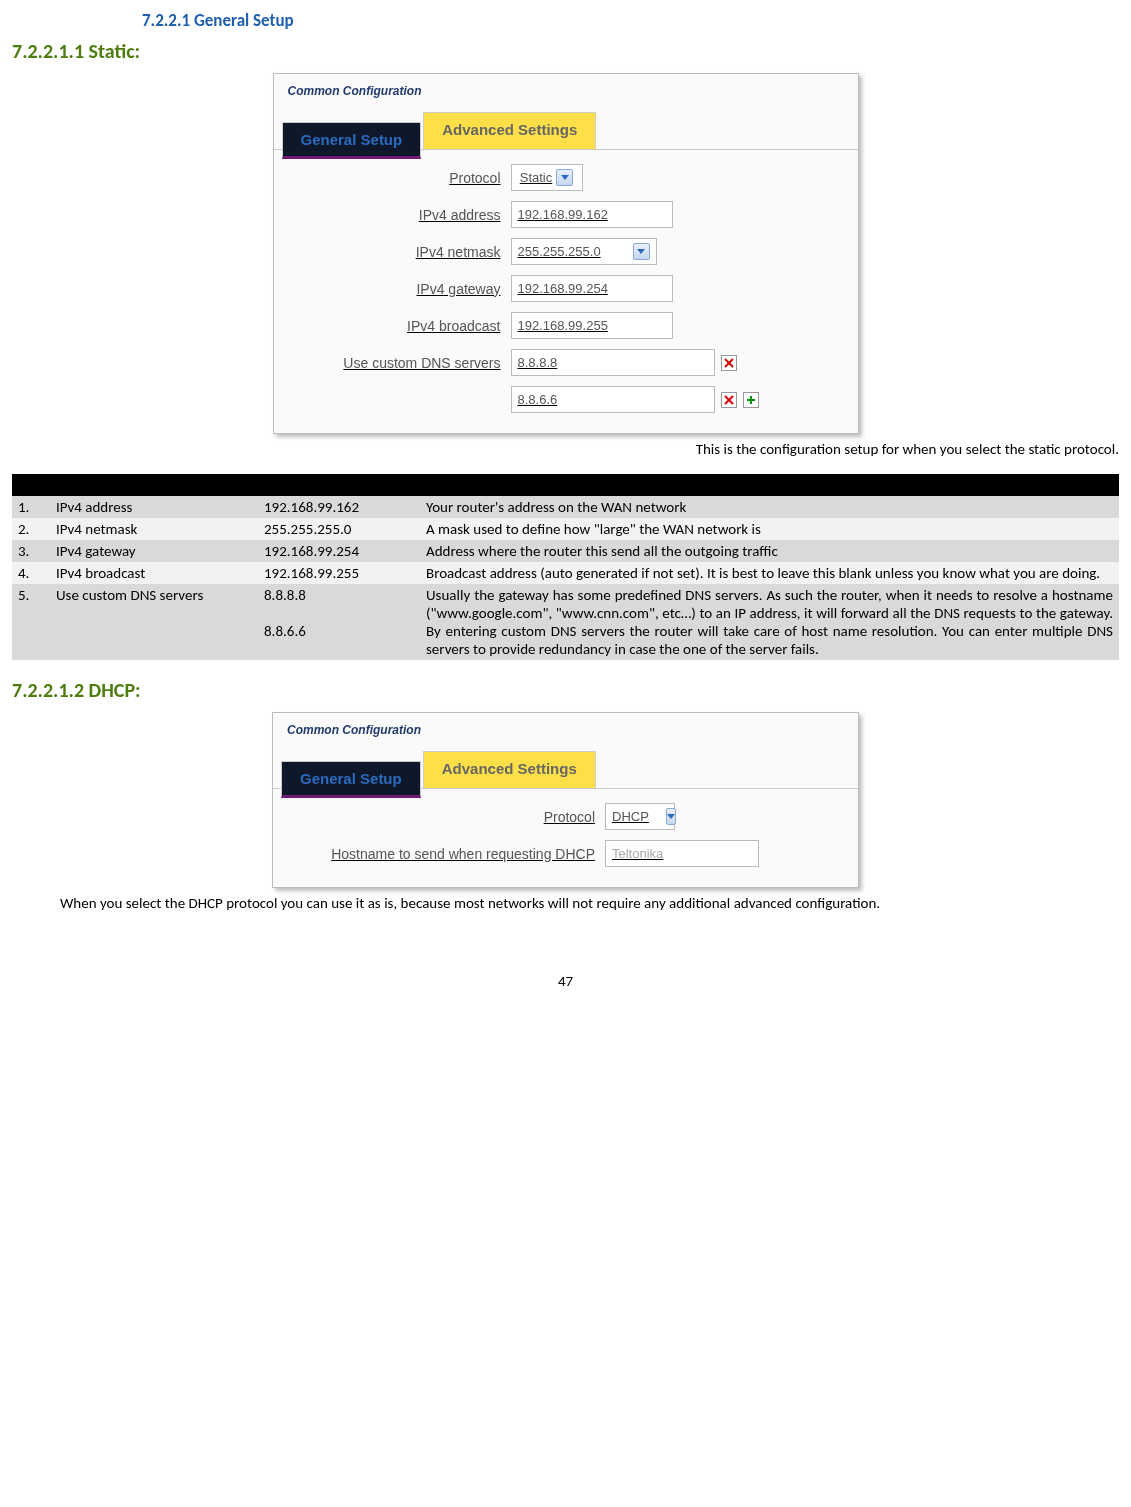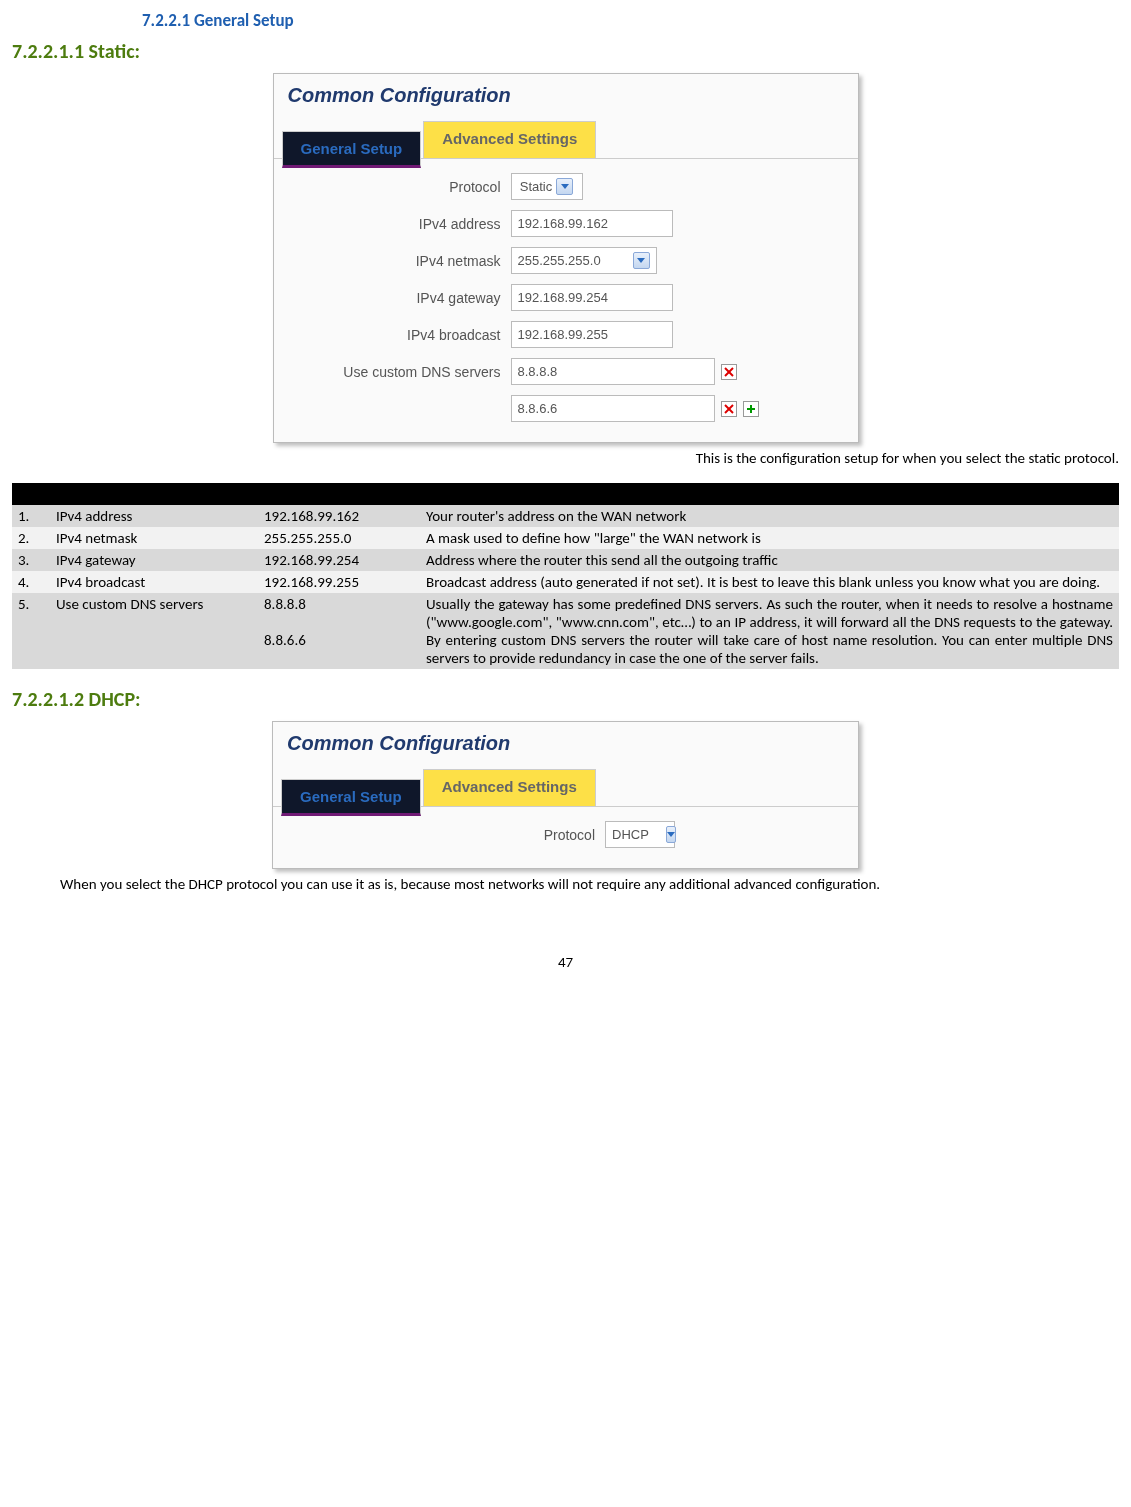--- a/index.html
+++ b/index.html
@@ -28,21 +28,21 @@
       box-shadow: 3px 3px 4px rgba(0,0,0,0.25);
       background: #fafafa;
       margin: 0 auto 6px auto;
     }
     .panel-static { width: 584px; }
     .panel-dhcp { width: 585px; }
     .panel-title {
       font-weight: bold;
       font-style: italic;
       color: #203A6E;
-      font-size: 20px;
+      font-size: 12px;
       padding: 10px 14px 14px 14px;
       font-family: Arial, sans-serif;
     }
     .tabs {
       display: flex;
       border-bottom: 1px solid #ccc;
       padding-left: 8px;
     }
     .tab {
       padding: 8px 18px;
@@ -56,21 +56,21 @@
       cursor: pointer;
     }
     .tab.active {
       color: #2A6BBF;
       background: #0f172a;
       border-bottom: 3px solid #701a75;
       position: relative;
       top: 10px;
     }
     .tab.inactive { color: #666; }
-    .form-area { padding: 14px 7px 10px 12px; }
+    .form-area { padding: 14px 7px 10px 12px; text-decoration: underline; }
     .form-row {
       display: flex;
       align-items: center;
       margin-bottom: 10px;
       font-family: Arial, sans-serif;
       color: #555;
     }
     .form-label {
       width: 215px;
       text-align: right;
@@ -285,18 +285,22 @@
       <div class="form-label-wide">Protocol</div>
       <div class="input-box select-dhcp">
         <span>DHCP</span>
         <span class="dropdown-arrow">
             <svg width="8" height="5">
               <polygon points="0,0 8,0 4,5" fill="#2A6BBF"></polygon>
             </svg>
           </span>
       </div>
     </div>
+    <div class="form-row">
+      <div class="form-label-wide">Hostname to send when requesting DHCP</div>
+      <div class="input-box placeholder" style="width:140px">Teltonika</div>
+    </div>
   </div>
 </div>
 
 <p class="para justify" style="text-indent:48px">When you select the DHCP protocol you can use it as is, because most networks will not require any additional advanced configuration.</p>
 
 <div class="page-num">47</div>
 
 </body></html>

